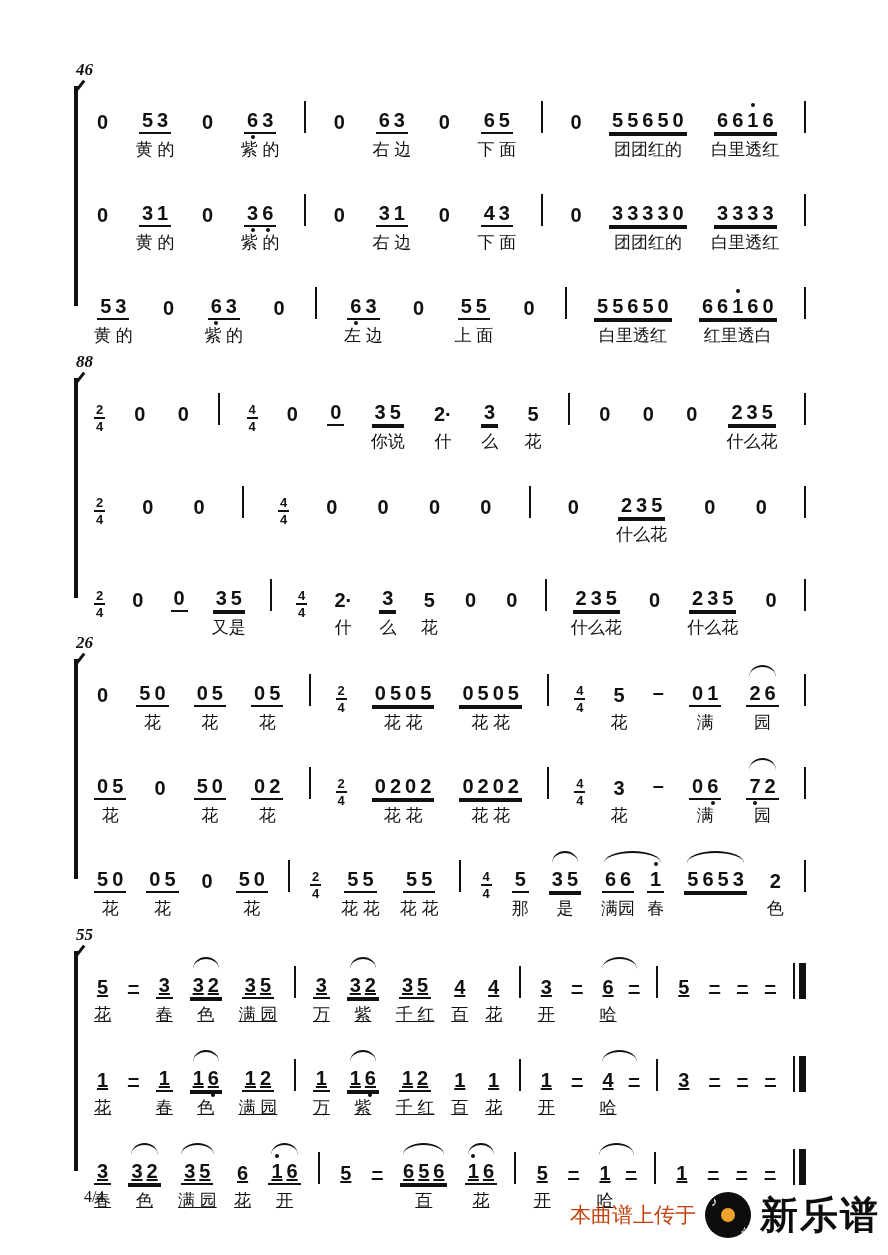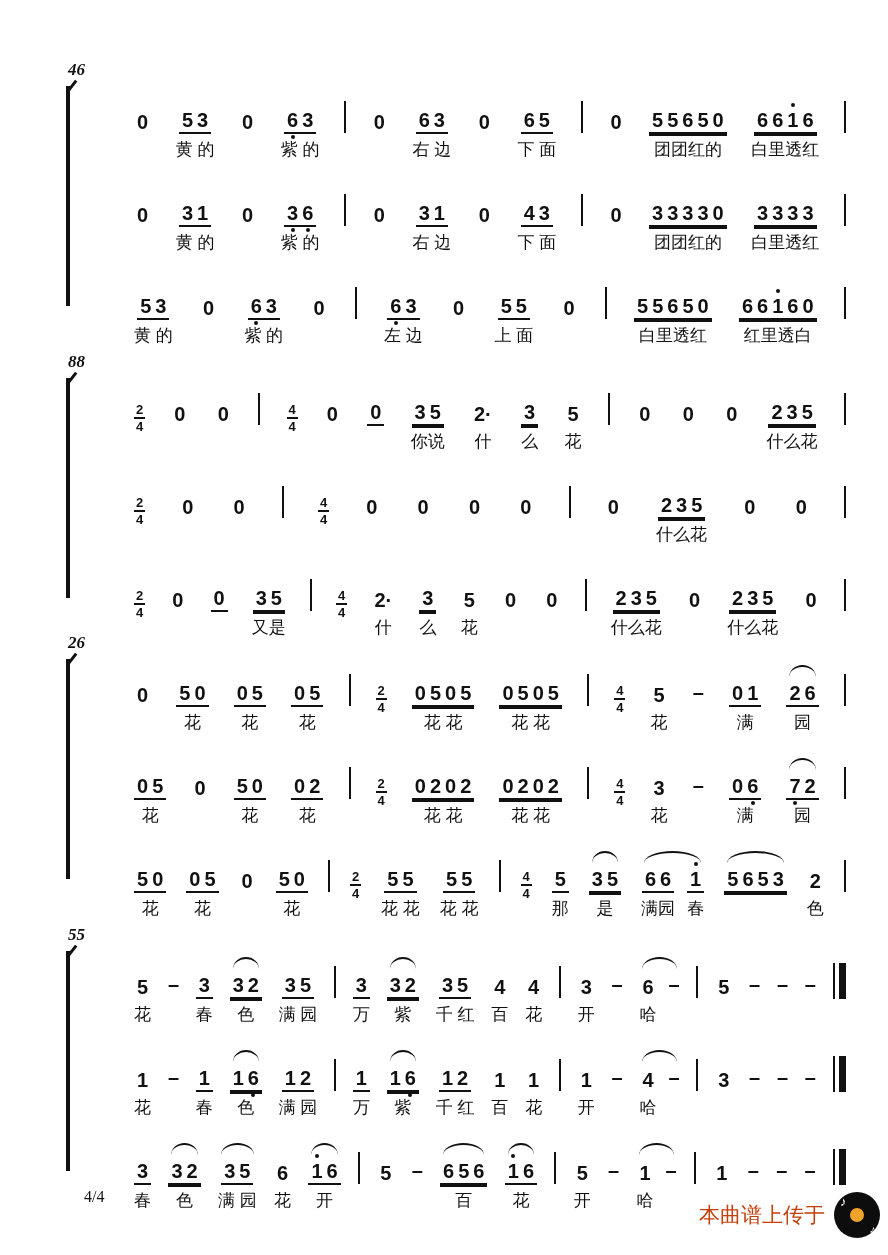--- a/index.html
+++ b/index.html
@@ -1,18 +1,18 @@
 <!DOCTYPE html>
 <html><head>
 <meta charset="utf-8">
 <style>
   html,body{margin:0;padding:0;background:#e8e8e8;}
   .sheet{width:888px;height:1255px;position:relative;background:#ffffff;overflow:hidden;
          font-family:"Liberation Sans",sans-serif;color:#111;margin:0 auto;}
-  .system{position:absolute;left:66px;width:732px;padding-left:48px;}
+  .system{position:absolute;left:74px;width:732px;}
   .mno{font:italic bold 17px "Liberation Serif",serif;position:absolute;top:0;left:2px;}
   .bracket{position:absolute;left:0;top:26px;width:4px;background:#111;}
   .bracket::before{content:"";position:absolute;top:-9px;left:1px;width:3px;height:13px;
                    background:#111;transform:rotate(38deg);transform-origin:bottom left;}
   .staves{margin:26px 0 0 20px;}
   .staff{display:flex;justify-content:space-between;margin-bottom:12px;}
   .cell{display:flex;flex-direction:column;align-items:center;}
   .mus{height:48px;display:flex;align-items:flex-end;justify-content:center;}
   .lyr{height:26px;padding-top:7px;font-size:17px;line-height:1;white-space:nowrap;color:#111;}
   .ng{display:flex;align-items:flex-end;position:relative;padding:0 1px 2px 1px;}
@@ -1226,21 +1226,21 @@
             </div>
             <div class="cell">
               <div class="mus">
                 <div class="bl"></div>
               </div>
               <div class="lyr"></div>
             </div>
           </div>
         </div>
       </div>
-      <div class="system" style="top: 925px;">
+      <div class="system" style="top: 925px; text-decoration: underline;">
         <div class="mno">55</div>
         <div class="bracket" style="height: 220px;"></div>
         <div class="staves">
           <div class="staff">
             <div class="cell">
               <div class="mus">
                 <div class="ng u0">
                   <span class="nc">5</span>
                 </div>
               </div>
@@ -1755,14 +1755,15 @@
     </div>
 
   <div class="pageno">4/4</div>
 
   <div class="footer">
     <span class="ftext">本曲谱上传于</span>
     <span class="logo">
       <span class="n1">♪</span>
       <span class="n2">♪</span>
     </span>
+    <span class="brand">新乐谱</span>
   </div>
 </div>
 
 </body></html>

